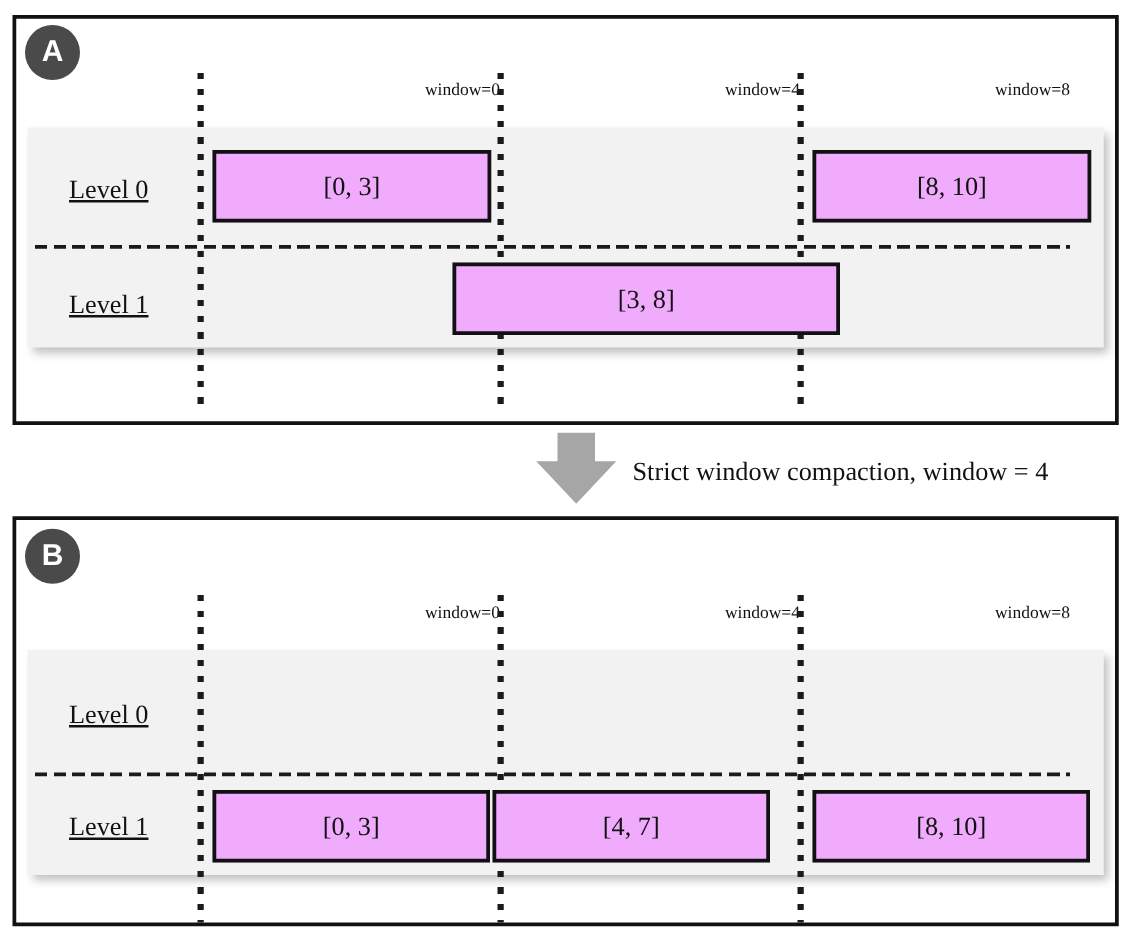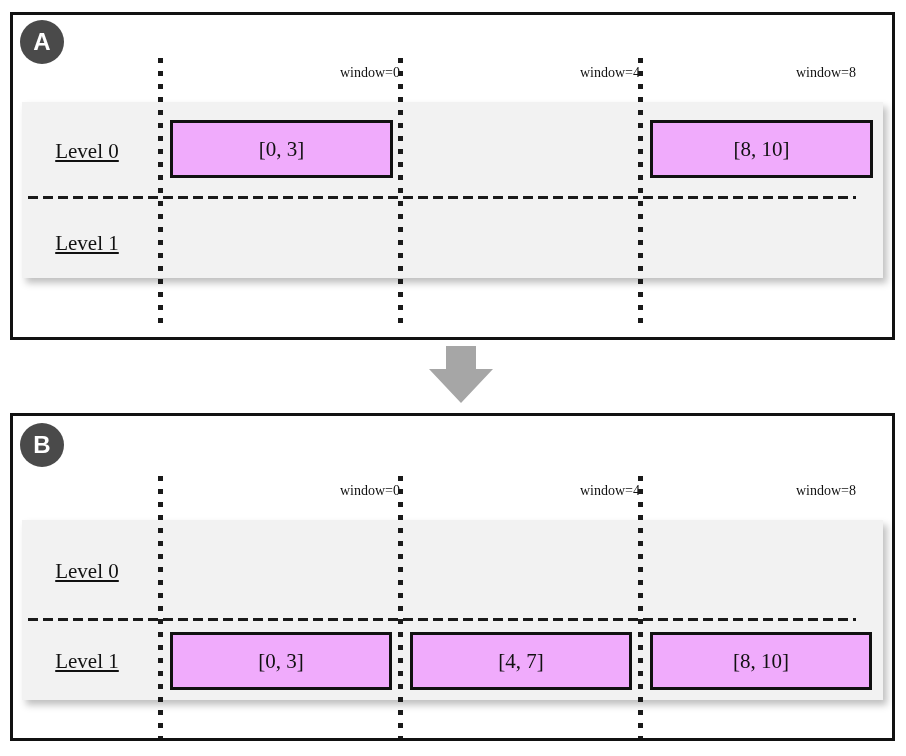--- a/index.html
+++ b/index.html
@@ -52,21 +52,21 @@
 
   
   .run-box{position:absolute;height:52px;border:3px solid #111;background:#f0abfc;
            display:flex;align-items:center;justify-content:center;font-size:21px;}
   .panel-a .row0{top:105px;} .panel-a .row1{top:195px;}
   .panel-b .row1{top:216px;}
   .box-a1{left:157px;width:217px;}
   .box-a2{left:637px;width:217px;}
   .box-a3{left:349px;width:304px;}
   .box-b1{left:157px;width:216px;}
-  .box-b2{left:397px;width:216px;}
+  .box-b2{left:381px;width:216px;}
   .box-b3{left:637px;width:216px;}
 
   
   .arrow-wrap{position:absolute;left:429px;top:346px;width:64px;height:57px;}
   .caption{position:absolute;left:506px;top:363px;height:28px;line-height:28px;font-size:21px;}
 </style>
 </head>
 <body>
 
 <div class="stage">
@@ -84,27 +84,29 @@
     <div class="vdots v-2"></div>
     <div class="vdots v-3"></div>
 
     <div class="divider"></div>
 
     <div class="level-label lv0">Level 0</div>
     <div class="level-label lv1">Level 1</div>
 
     <div class="run-box row0 box-a1">[0, 3]</div>
     <div class="run-box row0 box-a2">[8, 10]</div>
+    <div class="run-box row1 box-a3">[3, 8]</div>
   </div>
 
   <div class="arrow-wrap">
     <svg width="64" height="57" viewBox="0 0 64 57" xmlns="http://www.w3.org/2000/svg">
       <polygon points="17,0 47,0 47,23 64,23 32,57 0,23 17,23" fill="#a6a6a6"></polygon>
     </svg>
   </div>
+  <div class="caption">Strict window compaction, window = 4</div>
 
   <div class="panel panel-b">
     <div class="badge">B</div>
 
     <div class="col-header col-1">window=0</div>
     <div class="col-header col-2">window=4</div>
     <div class="col-header col-3">window=8</div>
 
     <div class="band"></div>
 

